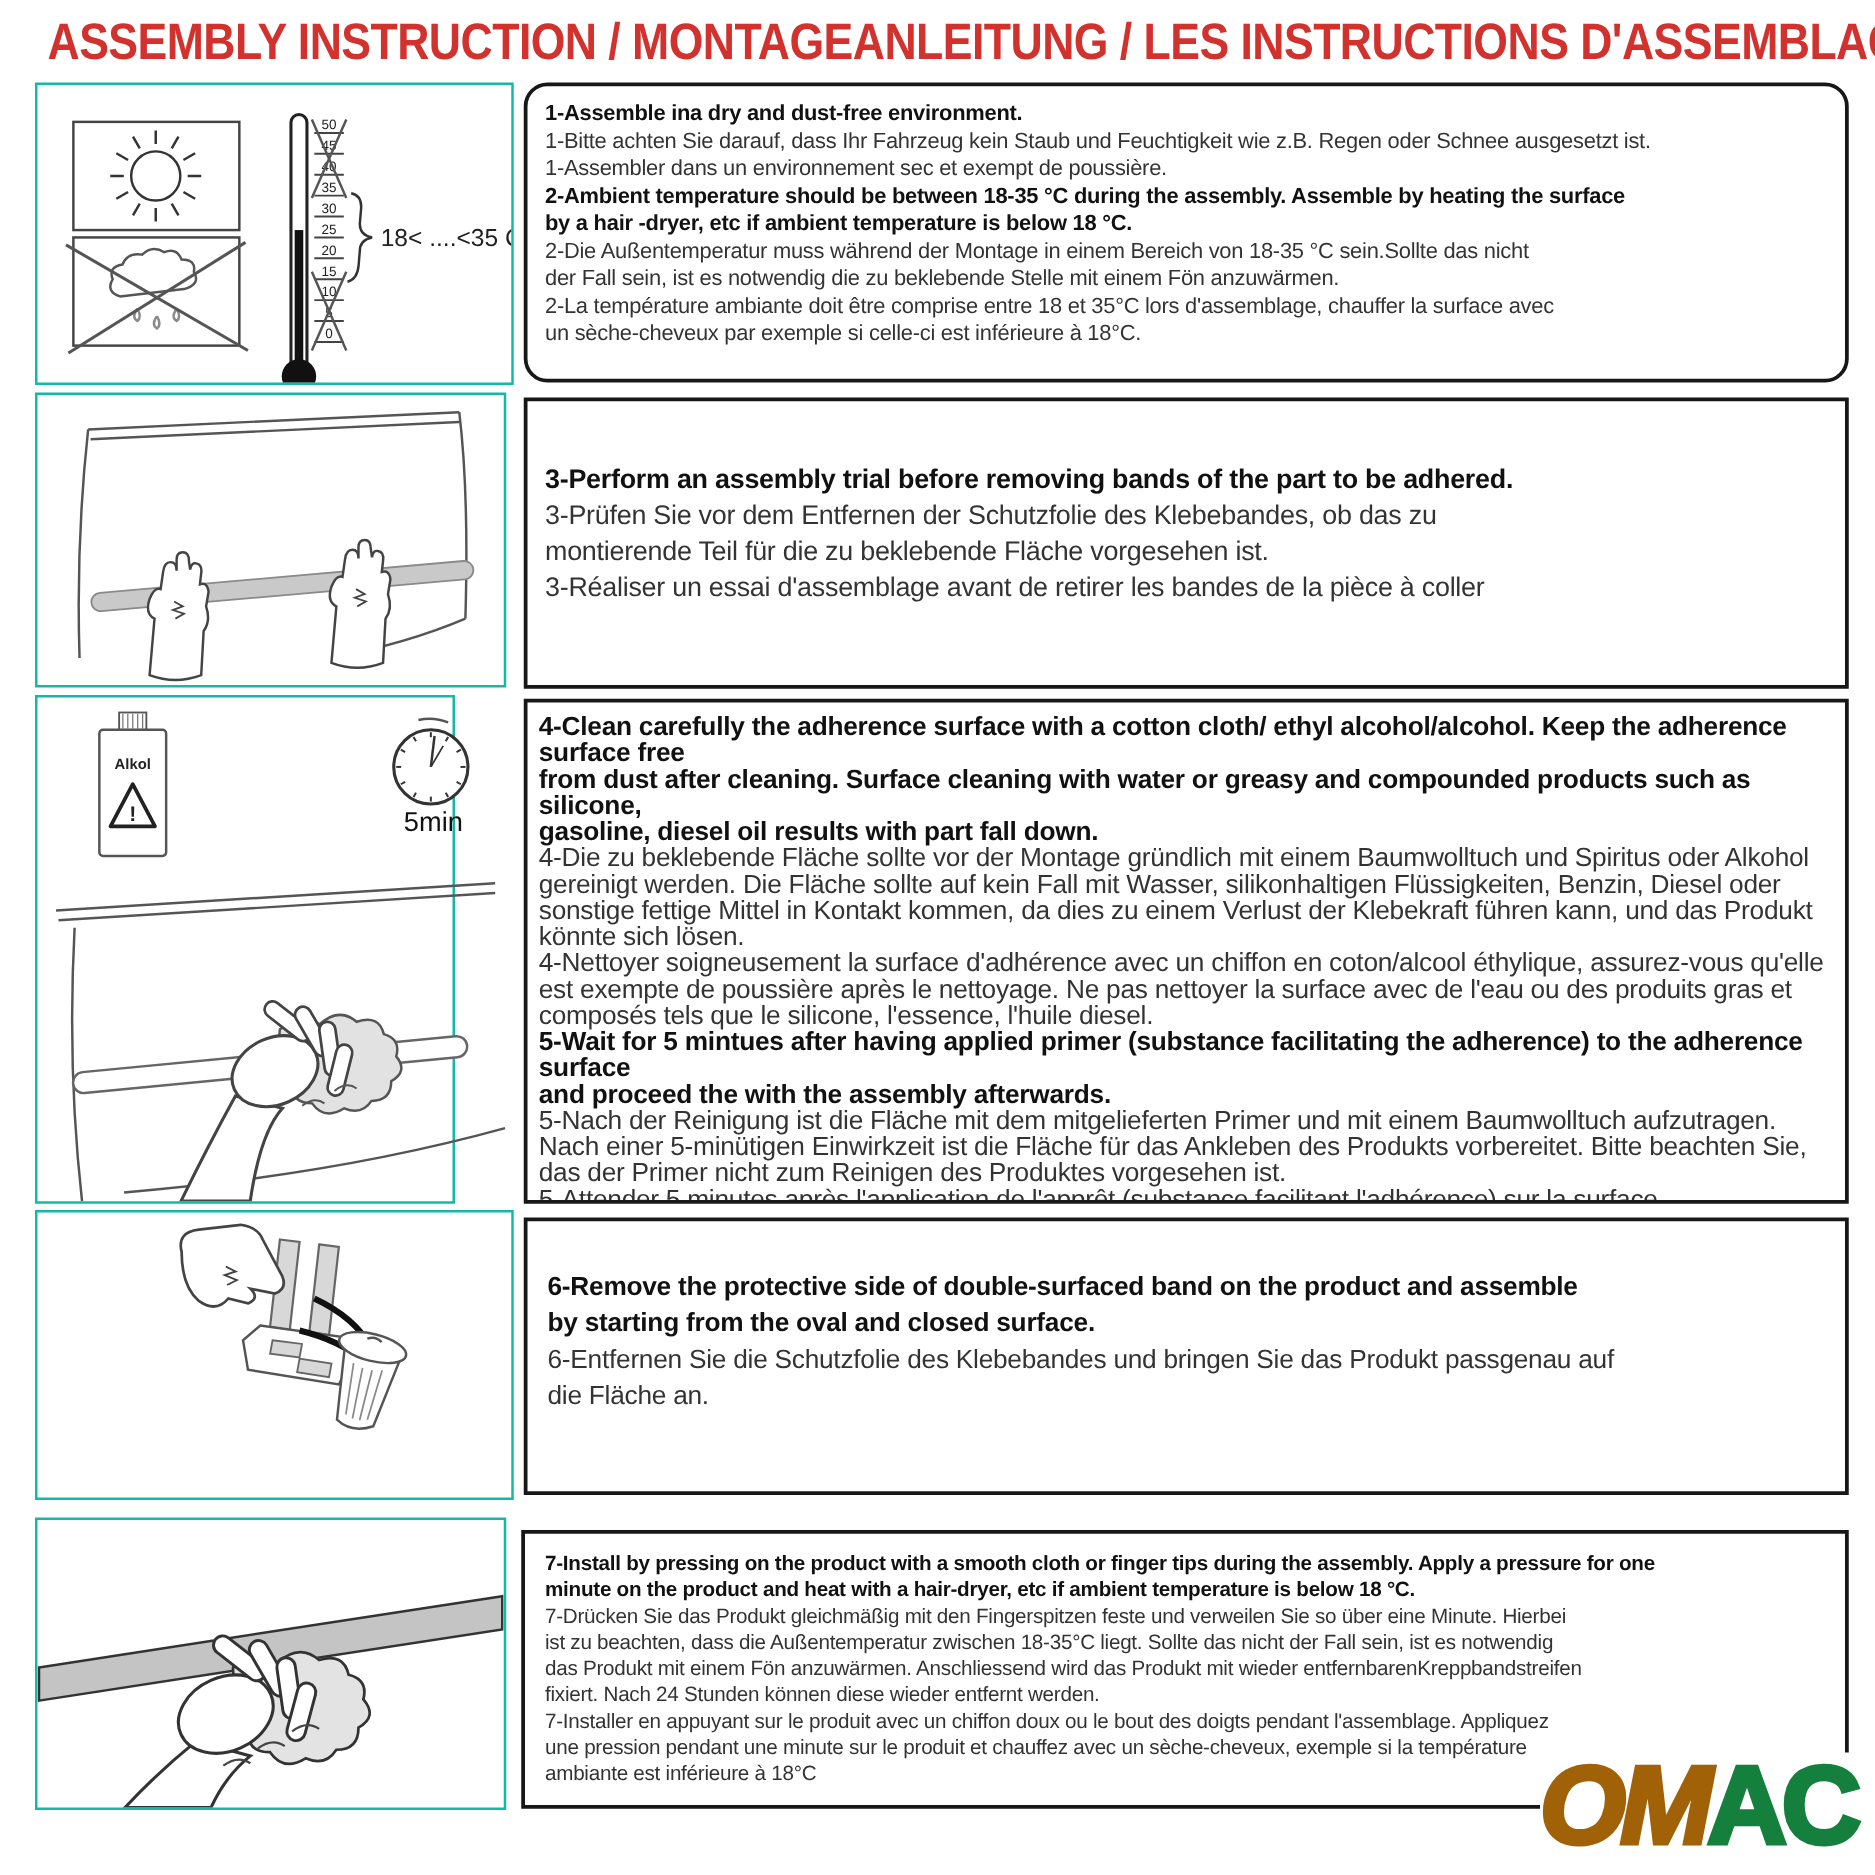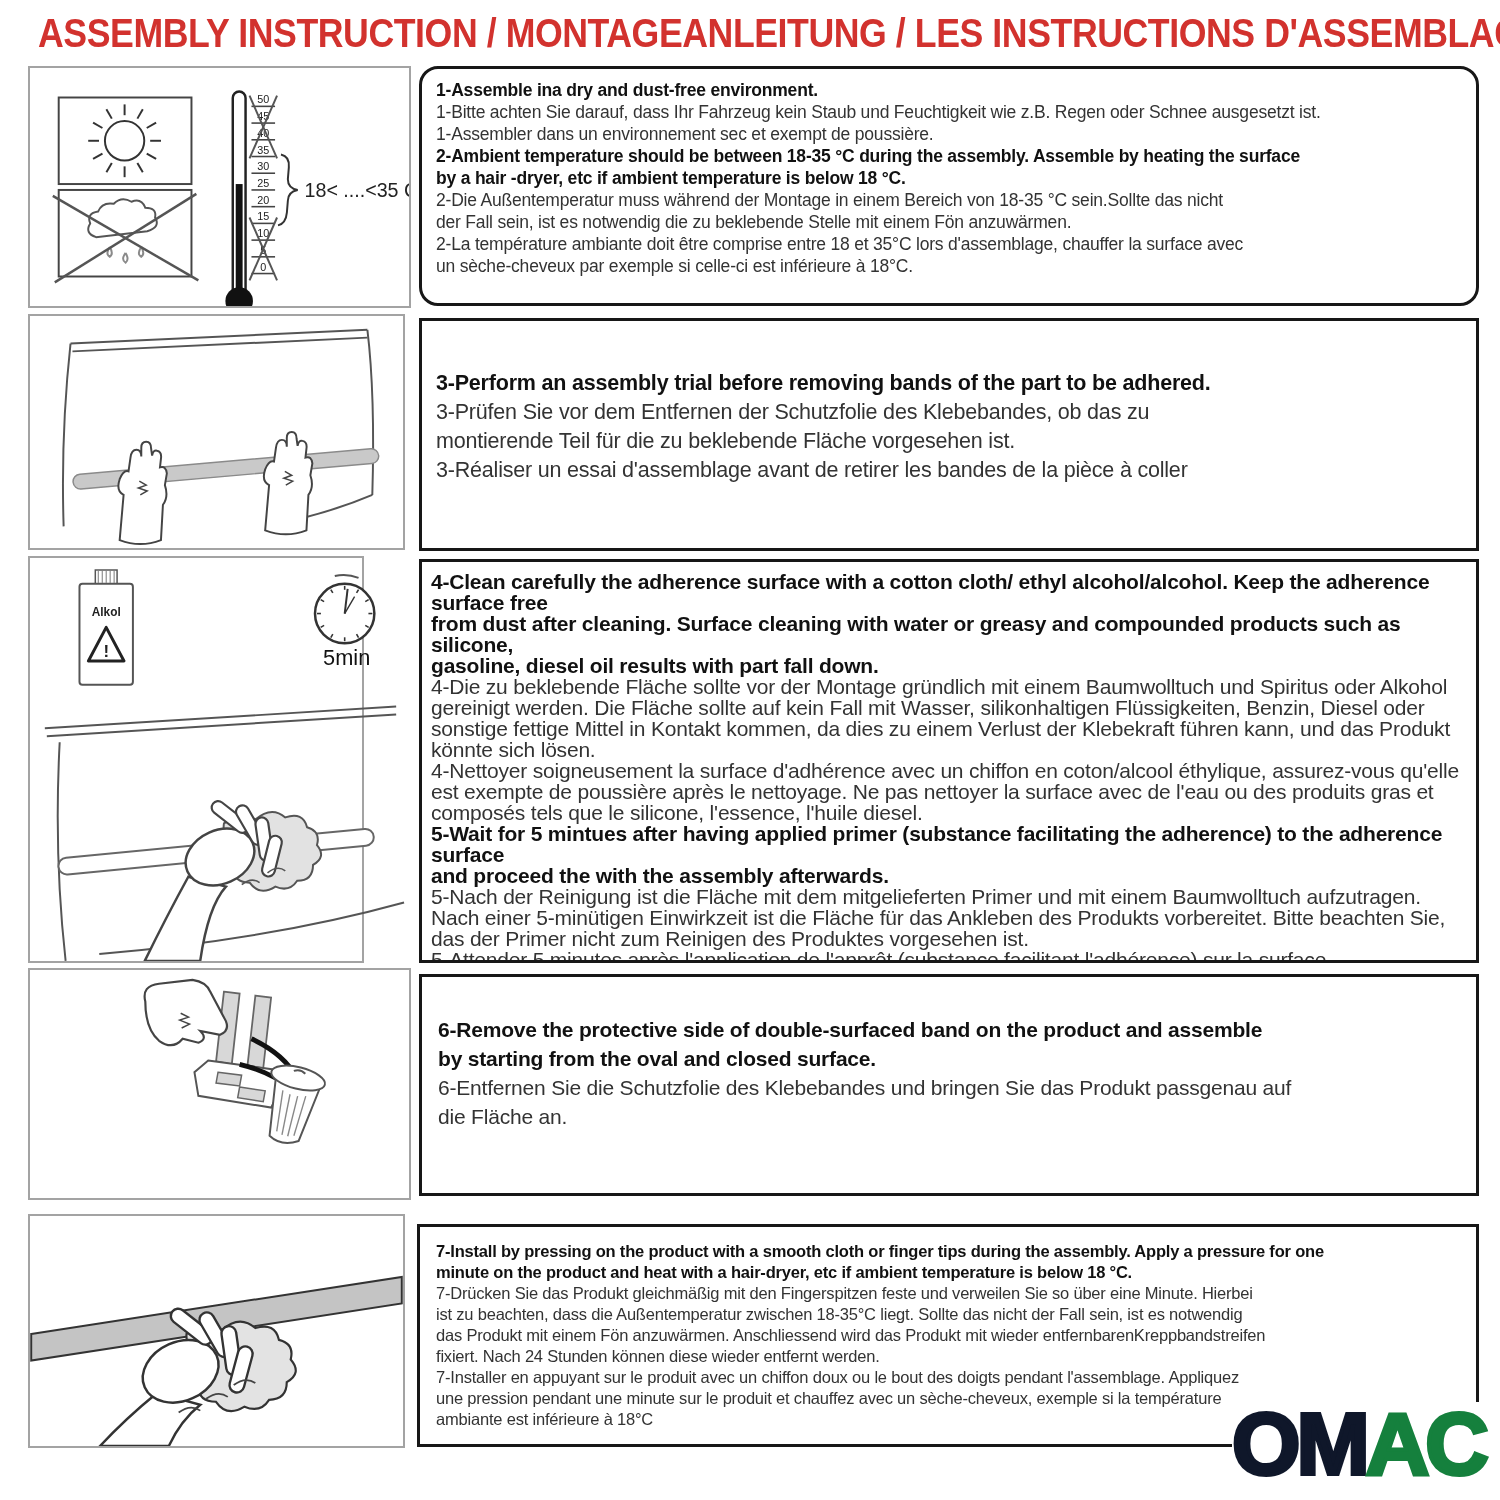--- a/index.html
+++ b/index.html
@@ -1,34 +1,34 @@
 <!DOCTYPE html>
 <html><head>
 <meta charset="utf-8">
 <style>
   html,body{margin:0;padding:0;background:#fff;}
   body{width:1500px;height:1500px;position:relative;font-family:"Liberation Sans",sans-serif;overflow:hidden;}
   .title{position:absolute;left:38px;top:10px;margin:0;font-size:41px;font-weight:800;color:#d2322e;
          white-space:nowrap;letter-spacing:-0.5px;transform:scaleX(0.87);transform-origin:left center;}
-  .ibox{position:absolute;border:2px solid #a3a3a3;background:#fff;box-sizing:border-box;}
+  .ibox{position:absolute;border:2px solid #14b8a6;background:#fff;box-sizing:border-box;}
   .tbox{position:absolute;border:3px solid #171717;background:#fff;box-sizing:border-box;overflow:hidden;}
   .tbox p{margin:0;white-space:pre-line;letter-spacing:-0.2px;}
   .b{font-weight:700;color:#111;}
   .r{font-weight:400;color:#333;}
   .t1{padding:10px 14px;font-size:17.5px;line-height:22px;}
   .t2{padding:48px 14px 0 14px;font-size:21.5px;line-height:29px;}
   .t3{padding:9px 9px;font-size:21px;line-height:21px;}
   .t4{padding:38px 16px 0 16px;font-size:21px;line-height:29px;}
   .t5{padding:14px 16px 0 16px;font-size:16.5px;line-height:21px;}
   .gap22{margin-top:22px;}
   .gap18{margin-top:18px;}
   .logo{position:absolute;left:1232px;top:1402px;width:268px;height:92px;background:#fff;
         font-size:88px;font-weight:900;letter-spacing:-4px;line-height:84px;white-space:nowrap;
         -webkit-text-stroke:4px currentColor;}
-  .logo .lb{color:#0f172a;}
+  .logo .lb{color:#a16207;font-style:italic;}
   .logo .lr{color:#15803d;}
   svg{display:block;}
   svg text{font-family:"Liberation Sans",sans-serif;}
 </style>
 </head>
 <body>
 
 <h1 class="title">ASSEMBLY INSTRUCTION / MONTAGEANLEITUNG / LES INSTRUCTIONS D'ASSEMBLAGE</h1>
 
 <div class="ibox" style="left:28px;top:66px;width:383px;height:242px;">

